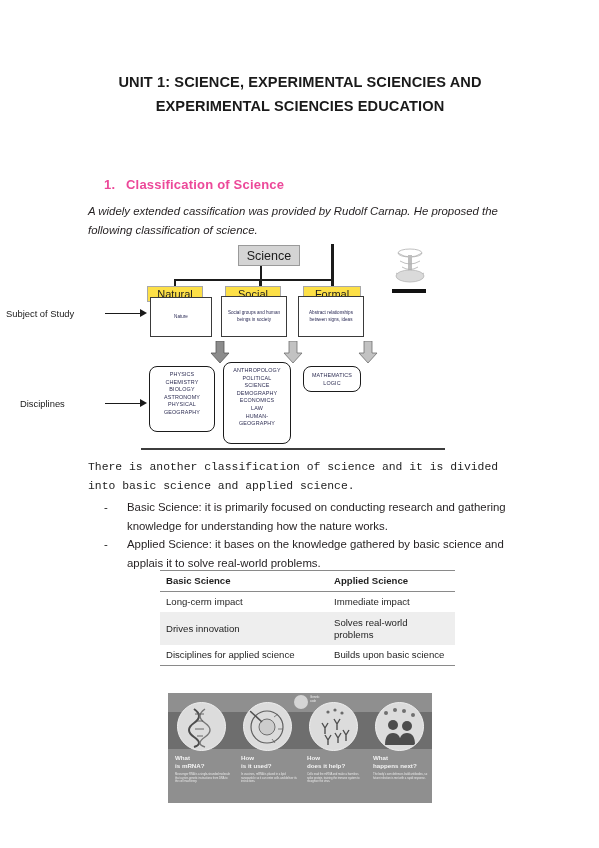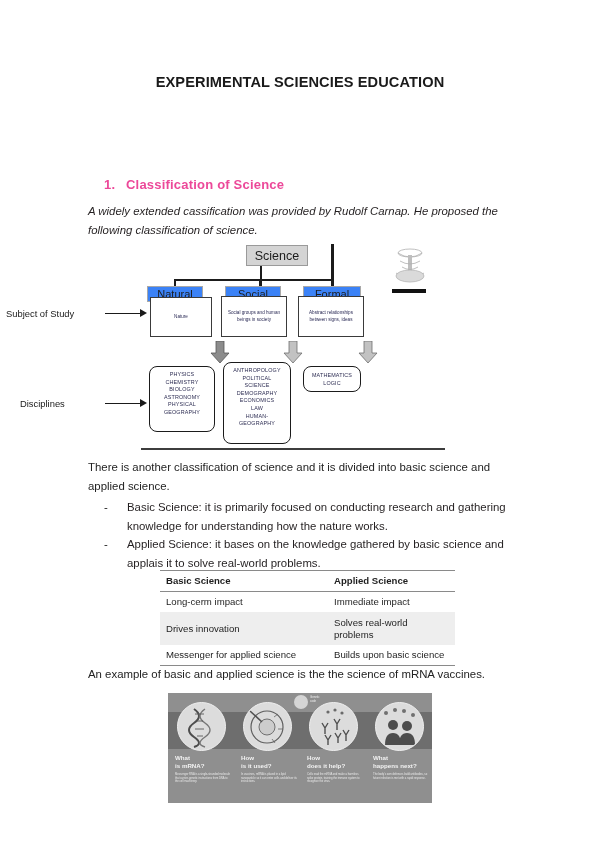--- a/index.html
+++ b/index.html
@@ -38,21 +38,21 @@
   }
 
   
   .para {
     position: absolute;
     font-size: 11.4px;
     line-height: 18.5px;
     color: #232323;
   }
   #intro-para { left: 88px; top: 119px; width: 430px; }
-  #second-para { left: 88px; top: 458px; width: 428px; }
+  #second-para { left: 88px; top: 458px; width: 428px; font-family: Liberation Mono, monospace; }
   #mrna-caption { left: 88px; top: 665px; width: 430px; }
 
   
   .section-heading {
     position: absolute;
     left: 104px;
     top: 177px;
     font-size: 13px;
     font-weight: bold;
     color: #ec4899;
@@ -117,31 +117,31 @@
   .dg-box {
     position: absolute;
     box-sizing: border-box;
     display: flex;
     align-items: center;
     justify-content: center;
     text-align: center;
   }
   
   #box-science {
-    left: 246px; top: 245px;
+    left: 238px; top: 245px;
     width: 62px; height: 21px;
     background: #d4d4d4;
     border: 1px solid #9a9a9a;
     font-size: 12.5px;
     color: #1c1c1c;
   }
   
   .cat-head {
     height: 16px;
-    background: #3b82f6;
+    background: #fde047;
     border: 1px solid #a8a8a8;
     font-size: 11px;
     color: #1c1c1c;
   }
   #box-natural { left: 147px; top: 286px; width: 56px; }
   #box-social  { left: 225px; top: 286px; width: 56px; }
   #box-formal  { left: 303px; top: 286px; width: 58px; }
 
   
   .cat-desc {
@@ -314,20 +314,21 @@
     color: #f0f0f0;
     filter: blur(0.4px);
   }
 </style>
 </head>
 <body>
 
 <div class="page">
 
   <div class="doc-title">
+    <div>UNIT 1: SCIENCE, EXPERIMENTAL SCIENCIES AND</div>
     <div>EXPERIMENTAL SCIENCIES EDUCATION</div>
   </div>
 
 
   <div class="section-heading">
     <span class="num">1.</span><span>Classification of Science</span>
   </div>
 
   <div id="para-carnap">A widely extended cassification was provided by Rudolf Carnap. He proposed the following classification of science.</div>
 
@@ -435,27 +436,26 @@
     <tbody>
       <tr>
         <td>Long-cerm impact</td>
         <td>Immediate impact</td>
       </tr>
       <tr class="shaded">
         <td>Drives innovation</td>
         <td>Solves real-world problems</td>
       </tr>
       <tr class="last">
-        <td>Messenger for applied science</td>
+        <td>Disciplines for applied science</td>
         <td>Builds upon basic science</td>
       </tr>
     </tbody>
   </table>
 
-  <div class="para" id="mrna-caption">An example of basic and applied science is the the science of mRNA vaccines.</div>
 
   <div class="infographic">
     <div class="ig-band"></div>
 
     <div class="ig-minicircle"></div>
     <div class="ig-minilabel" style="white-space:pre-line">Genetic
 code</div>
 
     <div class="ig-panel" style="left:0px">
       <div class="ig-circle">

